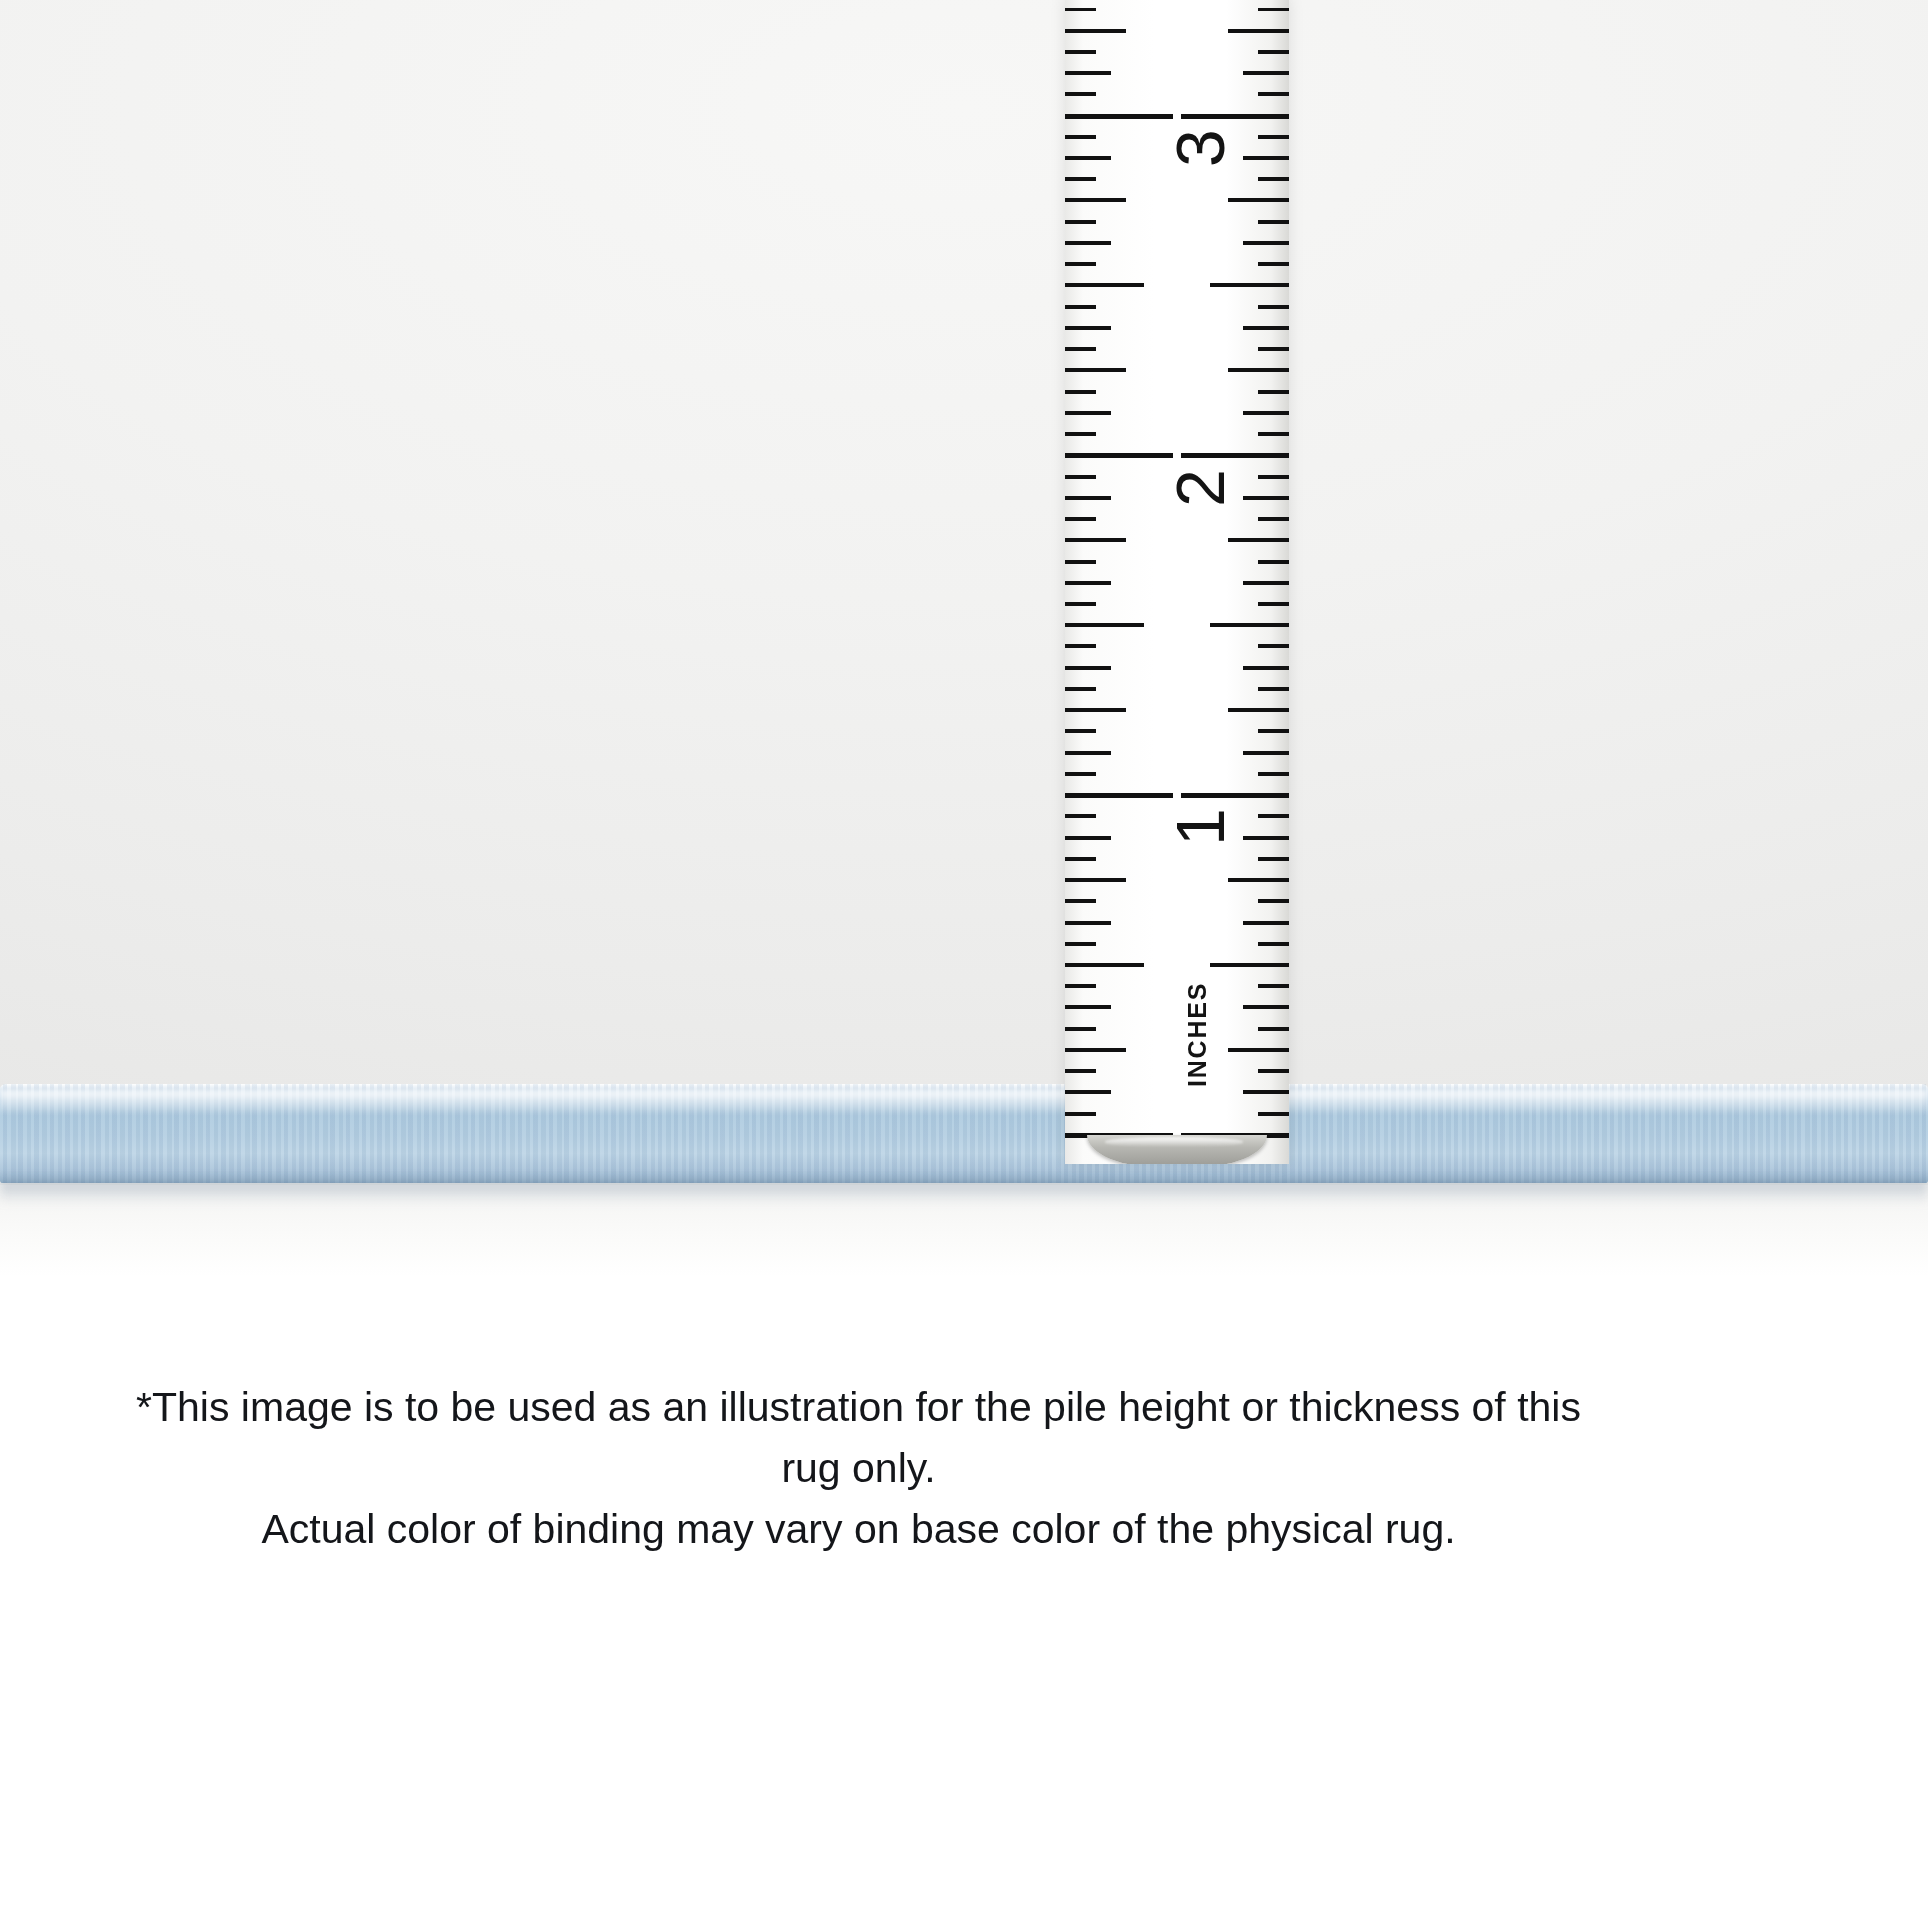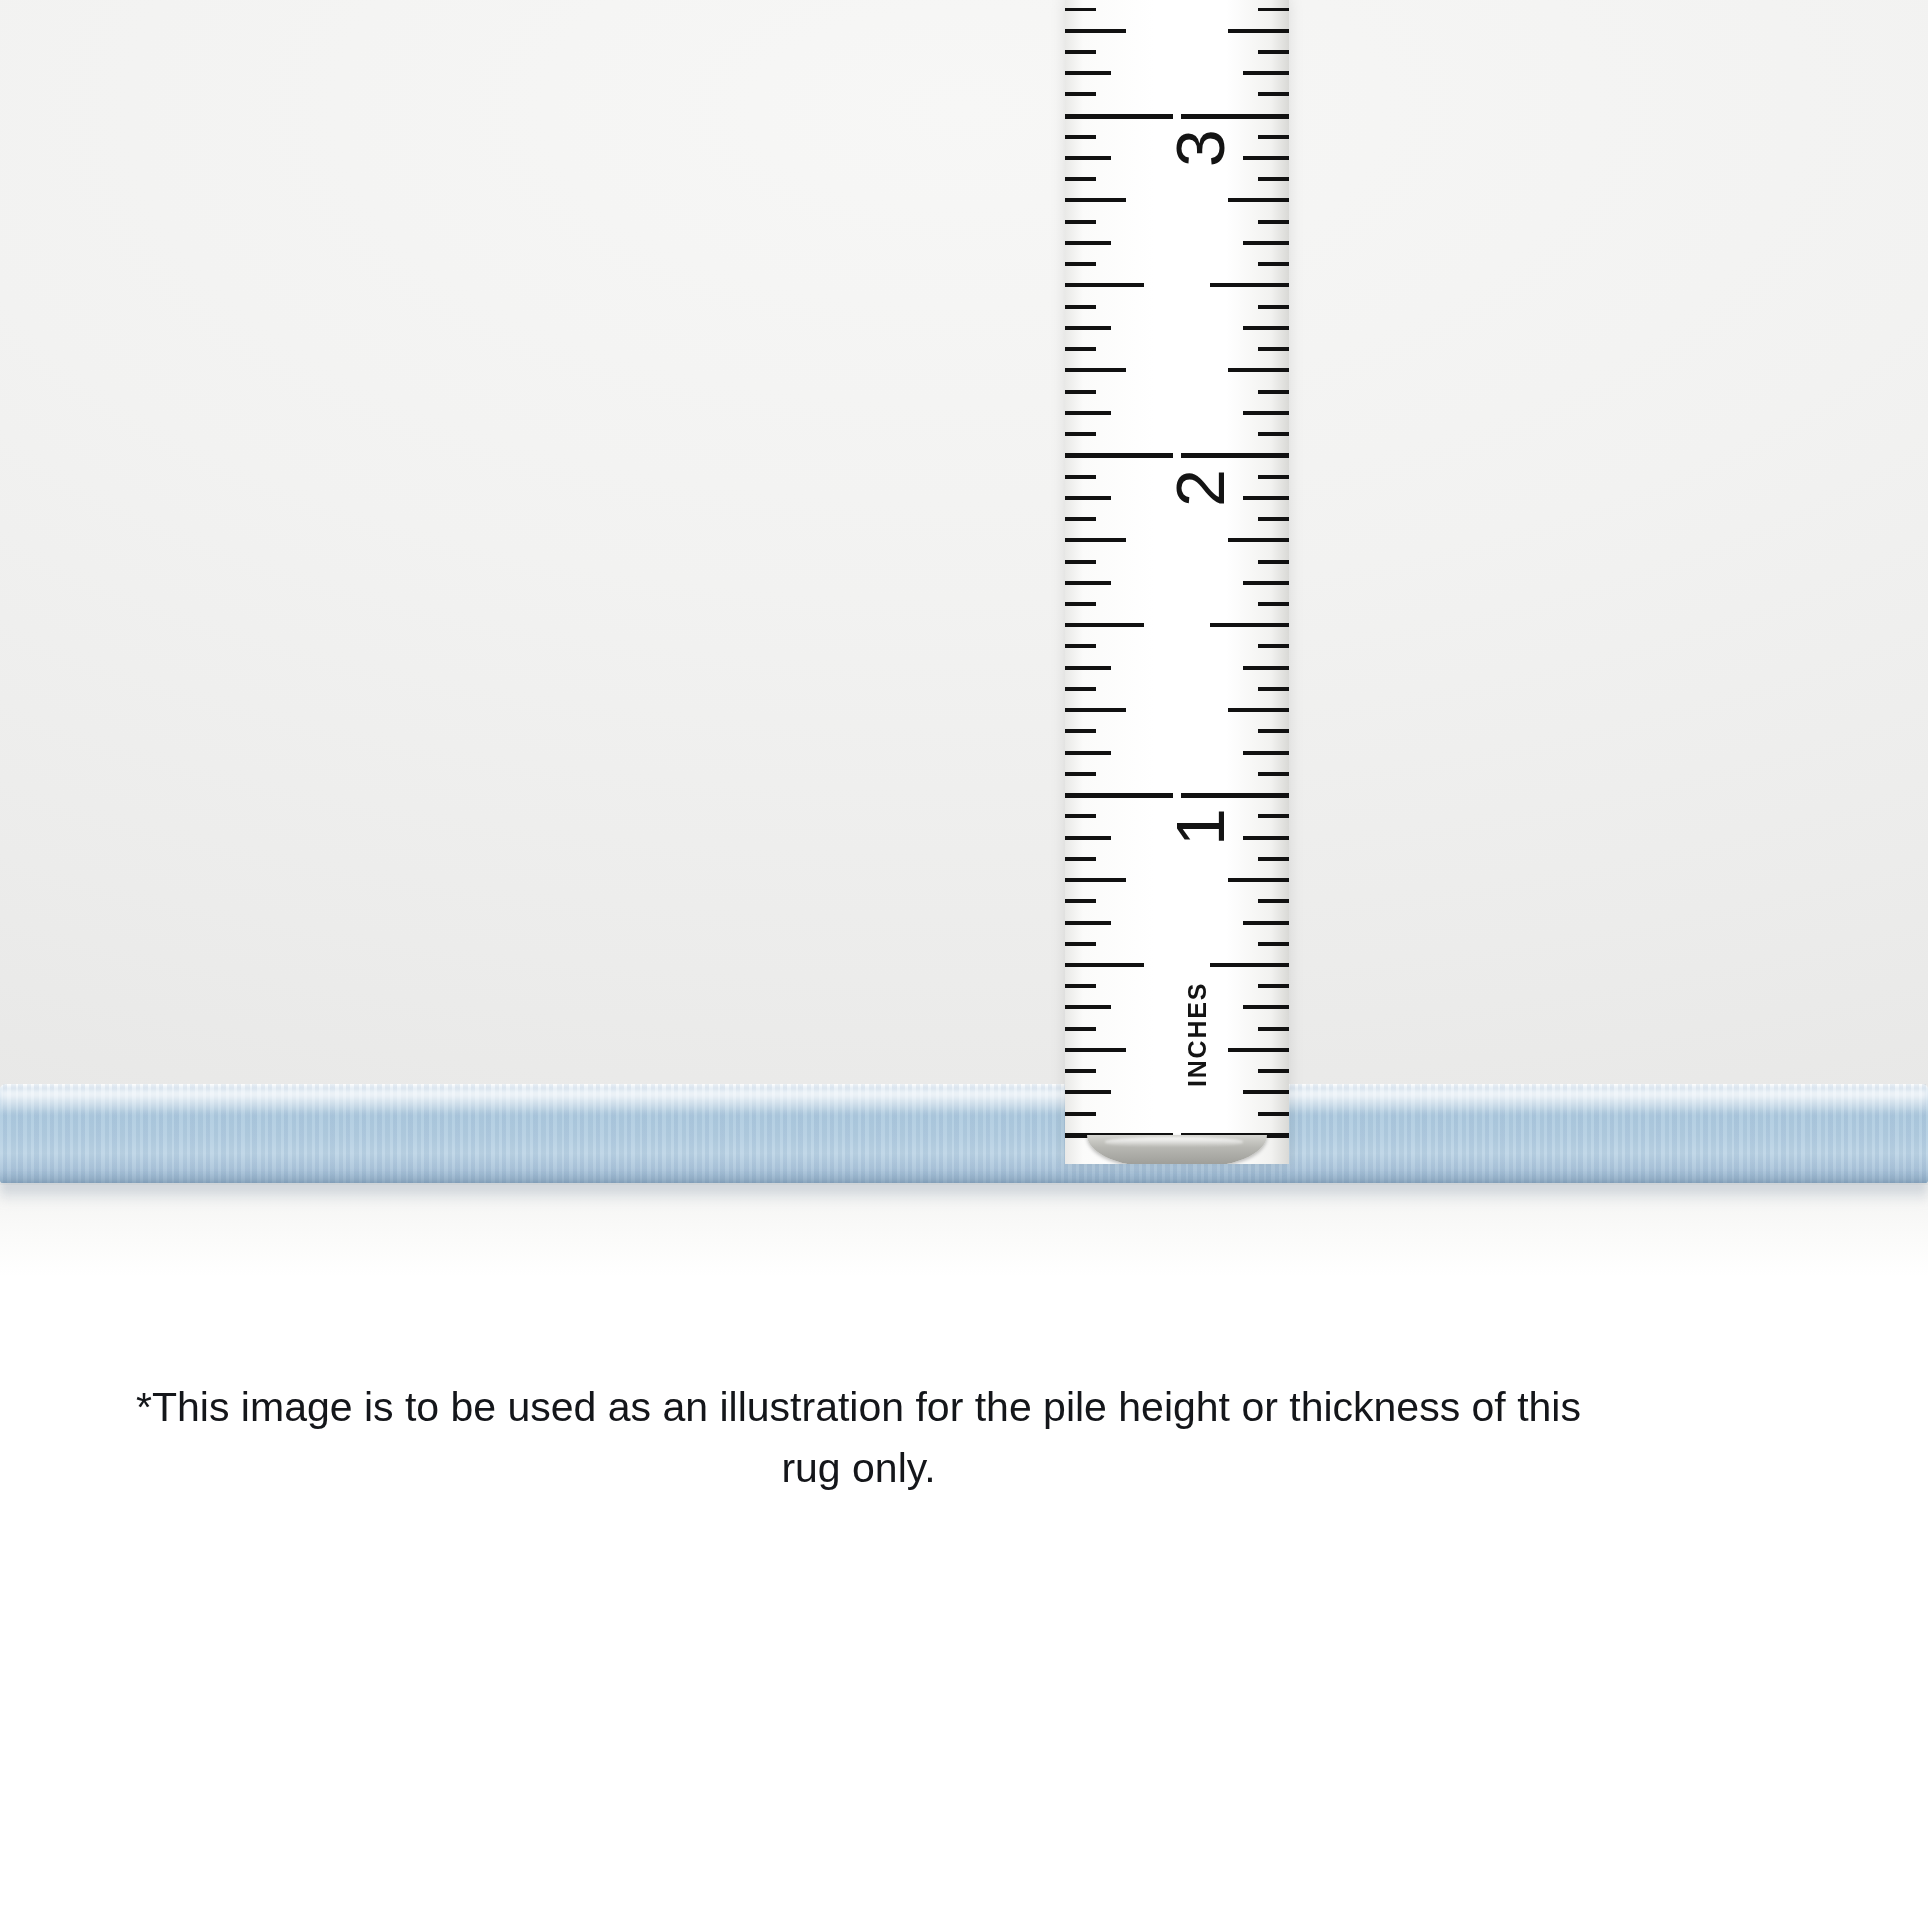--- a/index.html
+++ b/index.html
@@ -358,16 +358,17 @@
         </div>
       <div class="inches-label">INCHES</div>
       <div class="ruler-hook"></div>
       <div class="ruler-hook-shine"></div>
     </div>
 
   </div>
 
   <div class="caption">
     <span class="line">*This image is to be used as an illustration for the pile height or thickness of this rug only.</span>
+    <span class="line">Actual color of binding may vary on base color of the physical rug.</span>
   </div>
 
 </div>
 
 
 </body></html>

